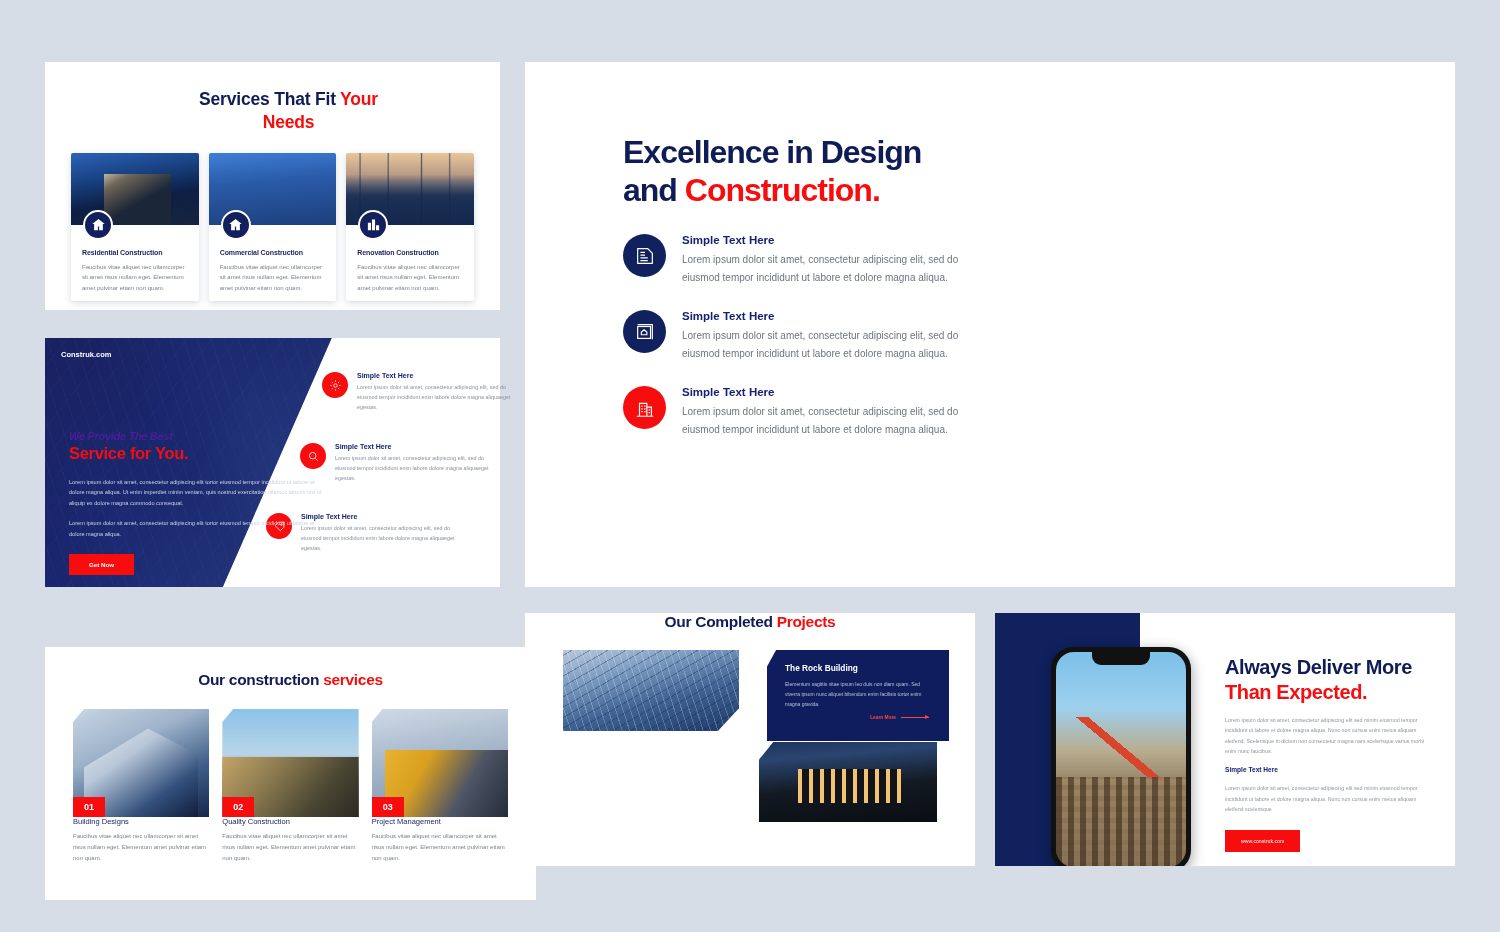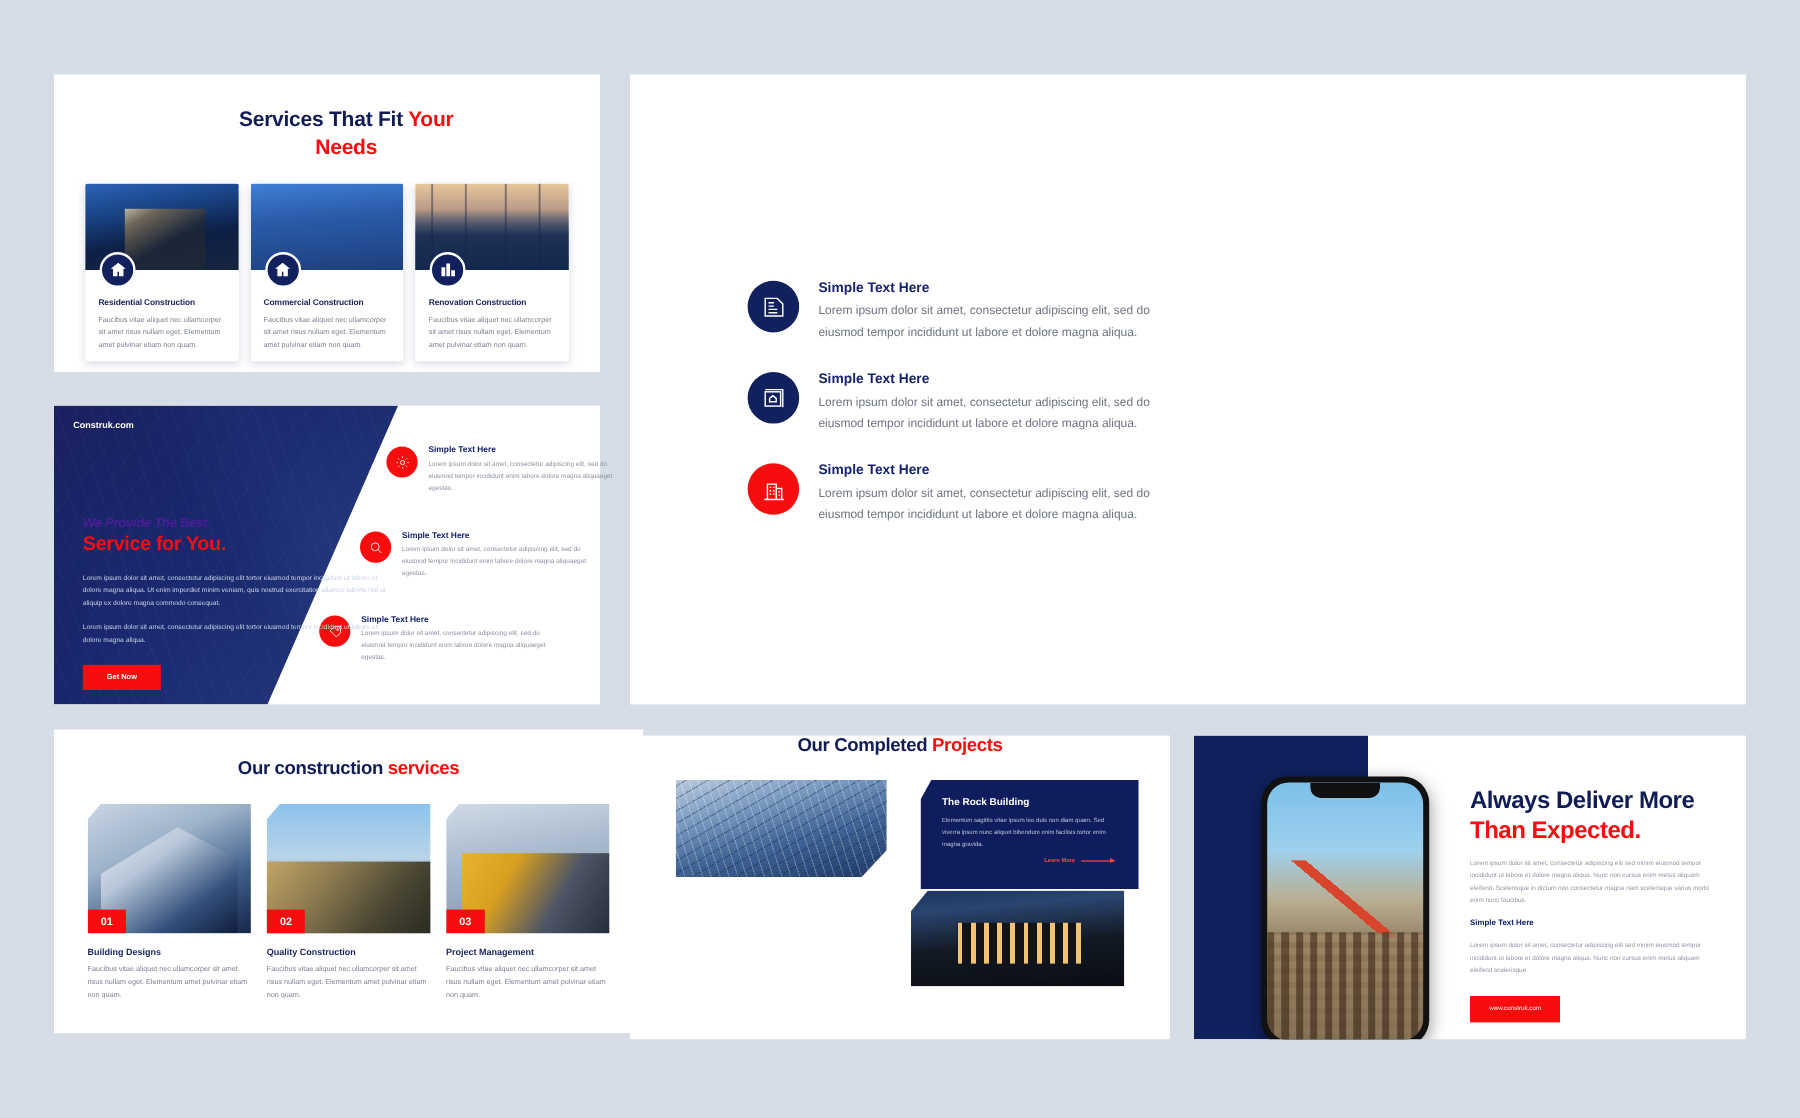--- a/index.html
+++ b/index.html
@@ -115,21 +115,21 @@
     width: 43px; height: 43px; border-radius: 50%; flex:none;
     display:flex; align-items:center; justify-content:center;
   }
   .mitem-ico.navybg { background:#10215e; }
   .mitem-ico.redbg { background:#f70d0d; }
   .mitem-ico svg { width: 22px; height: 22px; stroke:#fff; fill:none; stroke-width:1.3; }
   .mitem-t { font-size: 11.5px; font-weight: bold; color:#152270; margin-bottom: 5px; }
   .mitem-d { font-size: 10px; line-height: 1.75; color:#6e7480; }
 
   
-  #slide-constr { left: 45px; top: 608px; width: 491px; height: 253px; }
+  #slide-constr { left: 45px; top: 647px; width: 491px; height: 253px; }
   #slide-constr .headline { margin-top: 24px; font-size: 15.5px; letter-spacing:-.3px; }
   .cs-row { display:flex; gap: 13px; padding: 0 28px; margin-top: 20px; }
   .cs-card { flex: 1; }
   .cs-photo {
     position:relative; height: 108px;
     clip-path: polygon(8% 0, 100% 0, 100% 100%, 0 100%, 0 12%);
   }
   .cs-photo.c1 { background: linear-gradient(155deg,#c9d6e4 0%,#9db2c9 35%,#3f5f89 68%,#16264a 100%); padding-left: 24px; }
   .cs-photo.c1::after { content:""; position:absolute; left:8%; top:18%; width:84%; height:82%;
     background: linear-gradient(145deg,#e8eef5 0%,#b7c6d8 35%,#33507c 72%,#101d3c 100%);
@@ -137,21 +137,21 @@
   .cs-photo.c2 { background: linear-gradient(180deg,#8cc3ea 0%,#b8d4e8 42%,#6d6049 70%,#3a3428 100%); }
   .cs-photo.c2::after { content:""; position:absolute; left:0; bottom:0; width:100%; height:56%;
     background: linear-gradient(130deg,#c3a468 0%,#8b7a4f 35%,#4a4633 70%,#2a2a22 100%); }
   .cs-photo.c3 { background: linear-gradient(170deg,#cfdae6 0%,#a9bacd 40%,#7b8ea6 100%); }
   .cs-photo.c3::after { content:""; position:absolute; left:10%; bottom:0; width:90%; height:62%;
     background: linear-gradient(120deg,#e8b230 0%,#d9a020 30%,#4d5566 64%,#252c3a 100%); }
   .cs-num {
     position:absolute; left:0; bottom:0; z-index:4; background:#f70d0d; color:#fff;
     font-size: 9px; font-weight:bold; padding: 5px 11px;
   }
-  .cs-title { font-size: 7.5px; font-weight:bold; color:#18215e; margin-top: 11px; }
+  .cs-title { font-size: 7.5px; font-weight:normal; color:#18215e; }
   .cs-desc { font-size: 6px; line-height: 1.8; color:#7b8290; margin-top: 5px; }
 
   
   #slide-proj { left: 525px; top: 613px; width: 450px; height: 253px; }
   #slide-proj .headline { font-size: 15.5px; letter-spacing:-.3px; }
   .pj-grid { position:relative; margin: 19px 38px 0 38px; height: 172px; }
   .pj-cell { position:absolute; }
   .pj-photo-1 {
     left:0; top:0; width: 176px; height: 81px;
     background: linear-gradient(165deg,#b9c9dd 0%,#7d9dc2 28%,#3f6394 60%,#1d3966 100%);
@@ -316,20 +316,24 @@
           <circle cx="15.5" cy="8.5" r="1.4"></circle>
         </svg>
     </div>
     <div>
       <div class="feat-t">Simple Text Here</div>
       <div class="feat-d">Lorem ipsum dolor sit amet, consectetur adipiscing elit, sed do eiusmod tempor incididunt enim labore dolore magna aliquaeget egestas.</div>
     </div>
   </div>
 
   <div class="slide" id="slide-main">
+    <div class="main-h">
+      <span class="navy">Excellence in Design</span><br>
+      <span class="navy">and </span><span class="red">Construction.</span>
+    </div>
 
     <div class="main-list">
       <div class="mitem">
         <div class="mitem-ico navybg">
           <svg viewBox="0 0 24 24">
               <path d="M4 4h11l5 5v11H4z"></path>
               <path d="M7 8h5M7 11h5M7 14h8M7 17h8"></path>
             </svg>
         </div>
         <div>

